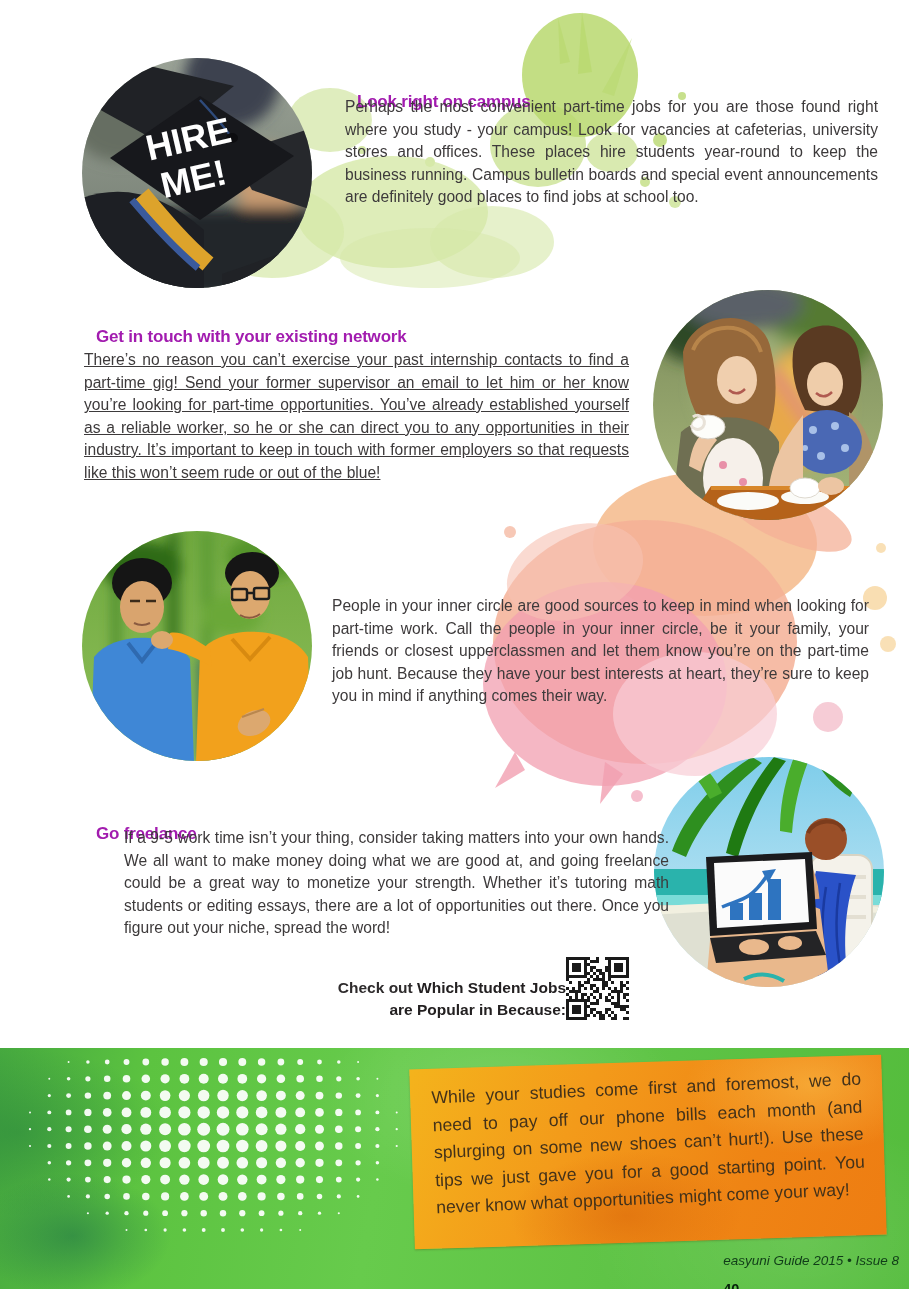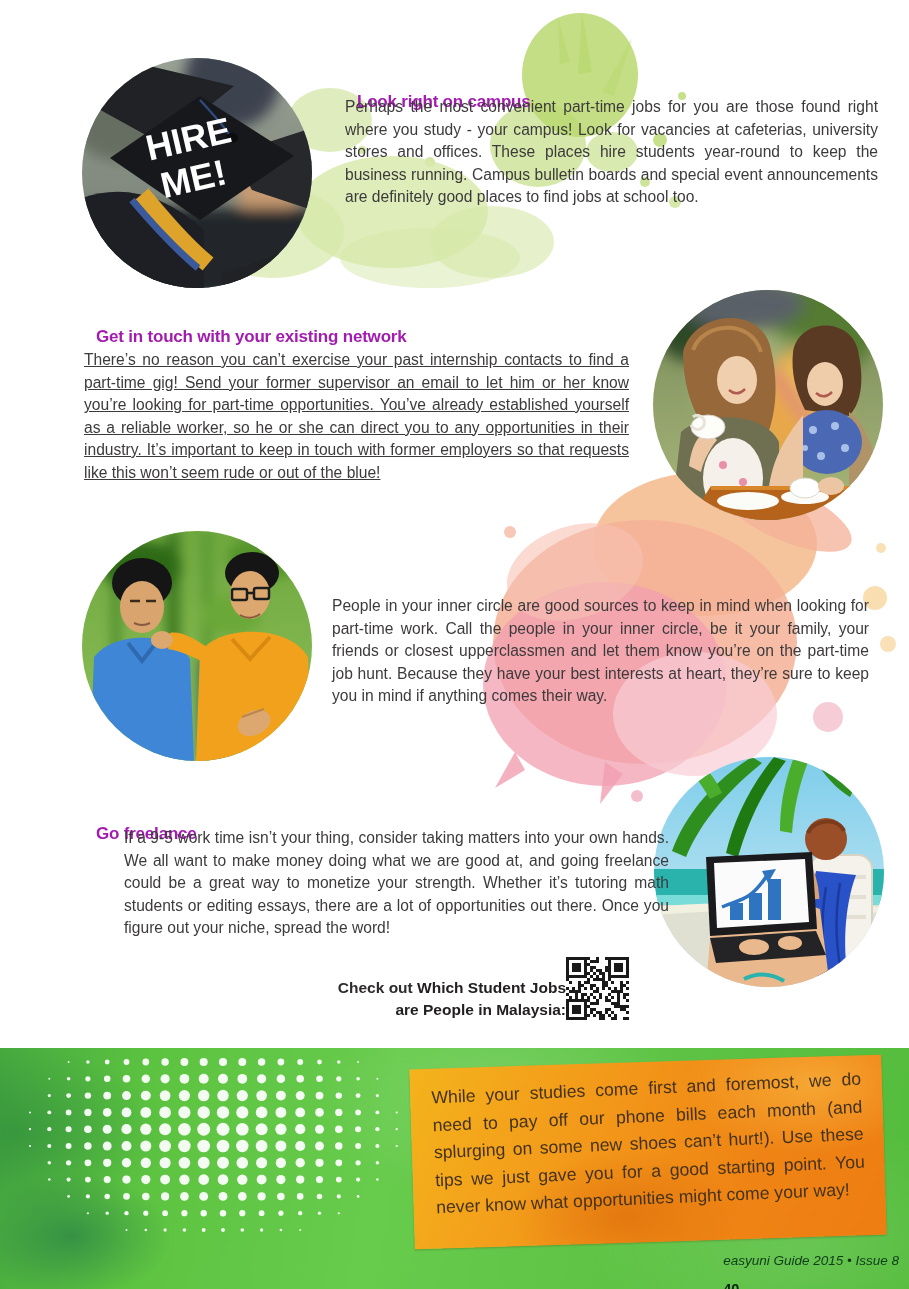--- a/index.html
+++ b/index.html
@@ -306,21 +306,21 @@
       <polygon points="108,114 122,112 114,126" fill="#2e74c0"></polygon>
       <polygon points="56,181 162,174 172,198 62,206" fill="#242426"></polygon>
       <ellipse cx="100" cy="190" rx="15" ry="8" fill="#e9b88c"></ellipse>
       <ellipse cx="136" cy="186" rx="12" ry="7" fill="#e9b88c"></ellipse>
       <path d="M90,222 Q110,212 130,224" stroke="#2ab3ac" stroke-width="4" fill="none"></path>
     </svg>
   </div>
 
   <p class="callout-text">
     <span>Check out </span><b>Which Student Jobs</b><br>
-    <b>are People in Malaysia:</b>
+    <b>are Popular in Because:</b>
   </p>
   <svg id="qr" width="63" height="63" viewBox="0 0 63 63">
       <rect x="0" y="0" width="63" height="63" fill="#ffffff"></rect>
       <rect x="21" y="0" width="3" height="3" fill="#1a1a1a"></rect>
       <rect x="30" y="0" width="3" height="3" fill="#1a1a1a"></rect>
       <rect x="39" y="0" width="3" height="3" fill="#1a1a1a"></rect>
       <rect x="24" y="3" width="3" height="3" fill="#1a1a1a"></rect>
       <rect x="27" y="3" width="3" height="3" fill="#1a1a1a"></rect>
       <rect x="30" y="3" width="3" height="3" fill="#1a1a1a"></rect>
       <rect x="21" y="6" width="3" height="3" fill="#1a1a1a"></rect>

